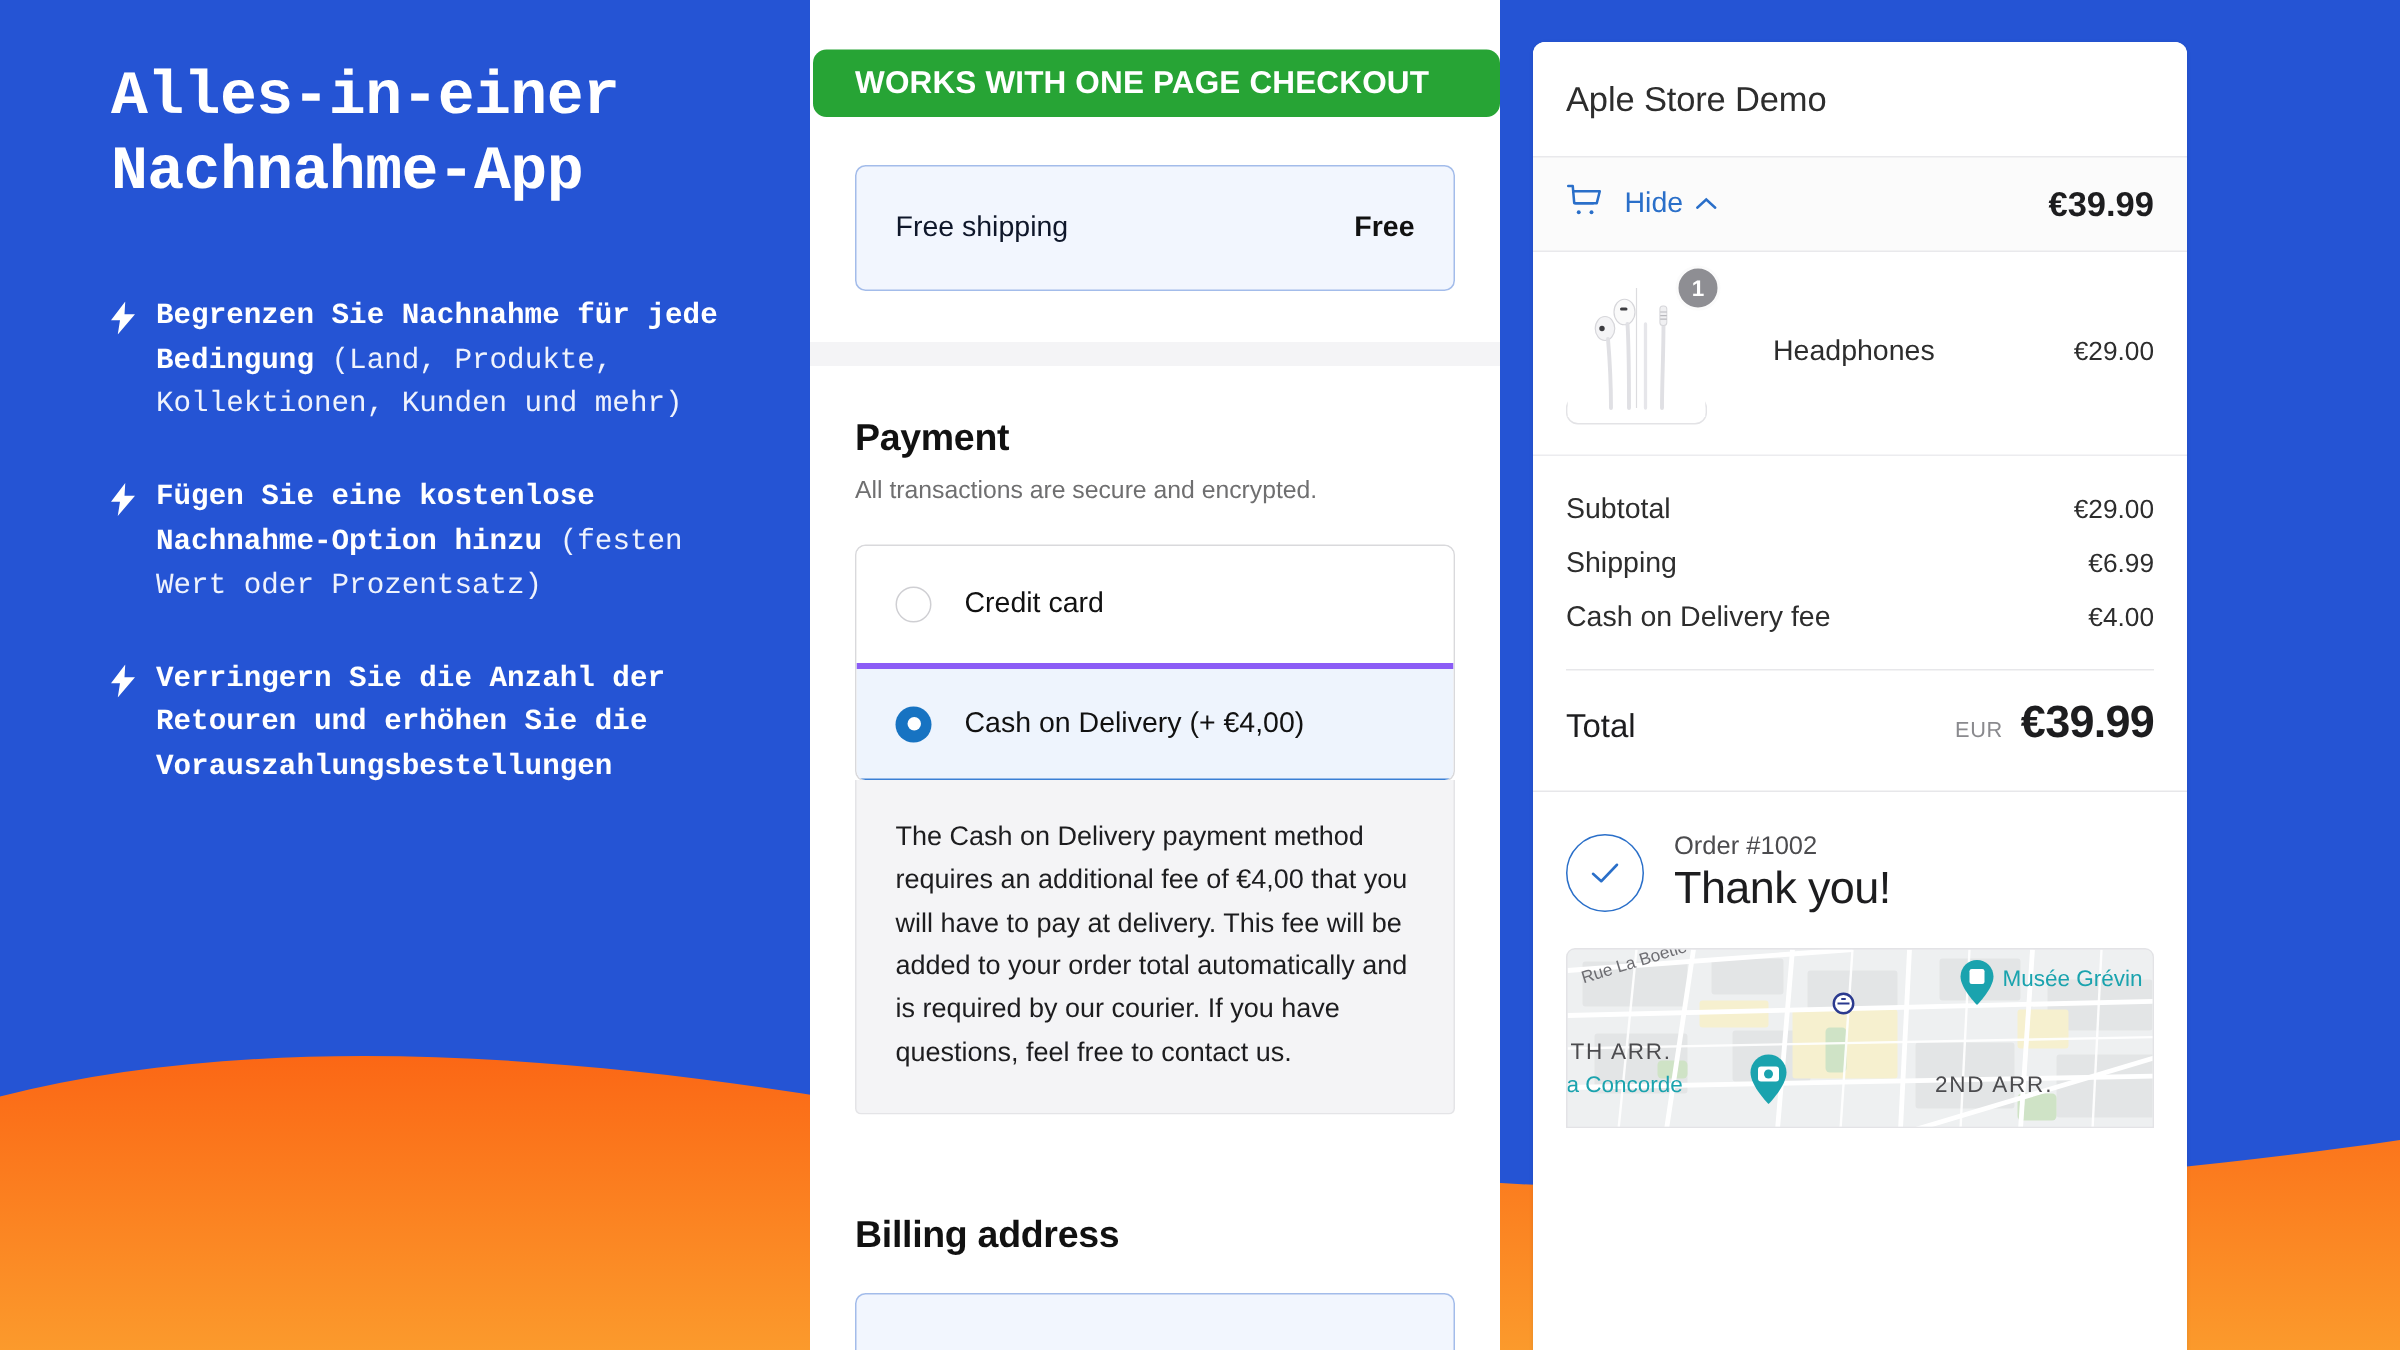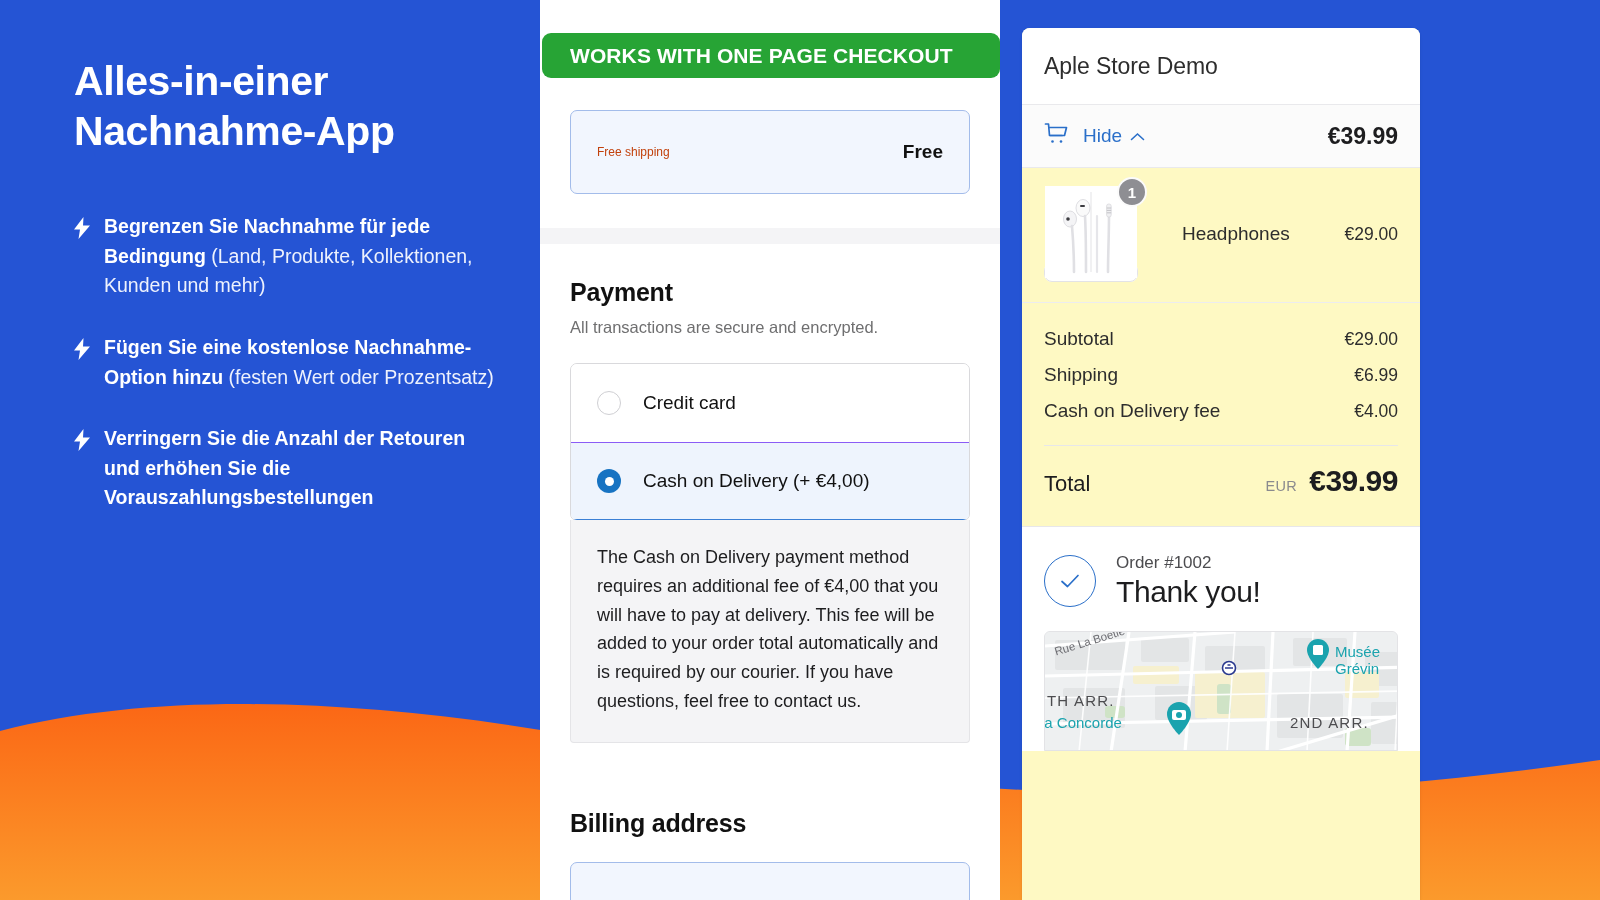--- a/index.html
+++ b/index.html
@@ -9,21 +9,21 @@
     background:#2554d4;
     position:relative;
   }
 
   
   #bg-wave { position:absolute; inset:0; width:1600px; height:900px; z-index:0; }
 
   
   .left-panel {
     position:absolute; left:0; top:0; width:540px; height:900px;
-    z-index:3; padding:56px 40px 0 74px; color:#fff;
+    z-index:3; padding:40px 40px 0 74px; color:#fff;font-family:Liberation Mono, monospace;
   }
   .headline {
     font-size:41px; font-weight:700; line-height:1.22;
     letter-spacing:-0.4px; color:#ffffff; margin-bottom:56px;
   }
   .feature-list { list-style:none; }
   .feature {
     display:flex; align-items:flex-start; gap:14px; margin-bottom:32px;
   }
   .bolt { flex:0 0 auto; width:16px; margin-top:5px; }
@@ -46,39 +46,39 @@
     color:#fff; font-size:21px; font-weight:700; letter-spacing:0.1px;
     white-space:nowrap;
   }
   .mid-body { padding-top:78px; }
   .ship-wrap { padding:32px 30px 34px 30px; }
   .ship-row {
     border:1px solid #a3bcea; background:#f2f6fe; border-radius:7px;
     height:84px; display:flex; align-items:center; justify-content:space-between;
     padding:0 26px;
   }
-  .ship-label { font-size:12px; color:#c2410c; }
+  .ship-label { font-size:19px; color:#0f172a; }
   .ship-price { font-size:19px; color:#111; font-weight:700; }
 
   .band { height:16px; background:#f4f4f6; }
 
   .pay-wrap { padding:34px 30px 0 30px; }
   .sec-title { font-size:25px; font-weight:700; color:#111; letter-spacing:-0.2px; }
   .sec-sub { font-size:16.5px; color:#6f6f70; margin-top:11px; }
 
   .radio-group {
     margin-top:26px; border:1px solid #d9d9dc; border-radius:7px; overflow:hidden;
   }
   .radio-row {
     display:flex; align-items:center; gap:22px;
     height:78px; padding:0 26px; background:#fff;
   }
   .radio-row.sel {
     background:#eef4fd;
-    border-top:1px solid #8b5cf6; border-bottom:1px solid #3a7fd5;
+    border-top:4px solid #8b5cf6; border-bottom:1px solid #3a7fd5;
   }
   .rdo { width:24px; height:24px; border-radius:50%; border:1.5px solid #cfcfd3; background:#fff; flex:0 0 auto; }
   .rdo.on {
     border:none; background:#1773c2;
     display:flex; align-items:center; justify-content:center;
   }
   .rdo.on::after { content:""; width:9px; height:9px; border-radius:50%; background:#fff; }
   .radio-label { font-size:19px; color:#111; }
 
   .note {
@@ -88,22 +88,22 @@
     font-size:18px; line-height:1.60; color:#1d1d1f;
   }
   .billing-wrap { padding:66px 30px 0 30px; }
   .billing-field {
     margin-top:24px; height:60px; border:1px solid #a3bcea;
     background:#f2f6fe; border-radius:7px;
   }
 
   
   .right-card {
-    position:absolute; left:1022px; top:28px; width:398px; height:872px;
-    background:#fef9c3; border-radius:8px 8px 0 0; z-index:4;
+    position:absolute; left:1022px; top:28px; width:436px; height:872px;
+    background:#ffffff; border-radius:8px 8px 0 0; z-index:4;
     box-shadow:0 1px 3px rgba(0,0,0,.10); overflow:hidden;
   }
   .store-head {
     height:76px; background:#ffffff; display:flex; align-items:center;
     padding:0 22px; font-size:23px; color:#2d2d2d; letter-spacing:-0.1px;
   }
   .cart-bar {
     height:64px; border-top:1px solid #e9e9ec; border-bottom:1px solid #e9e9ec;
     display:flex; align-items:center; justify-content:space-between; padding:0 22px;
     background:#fbfbfb;

